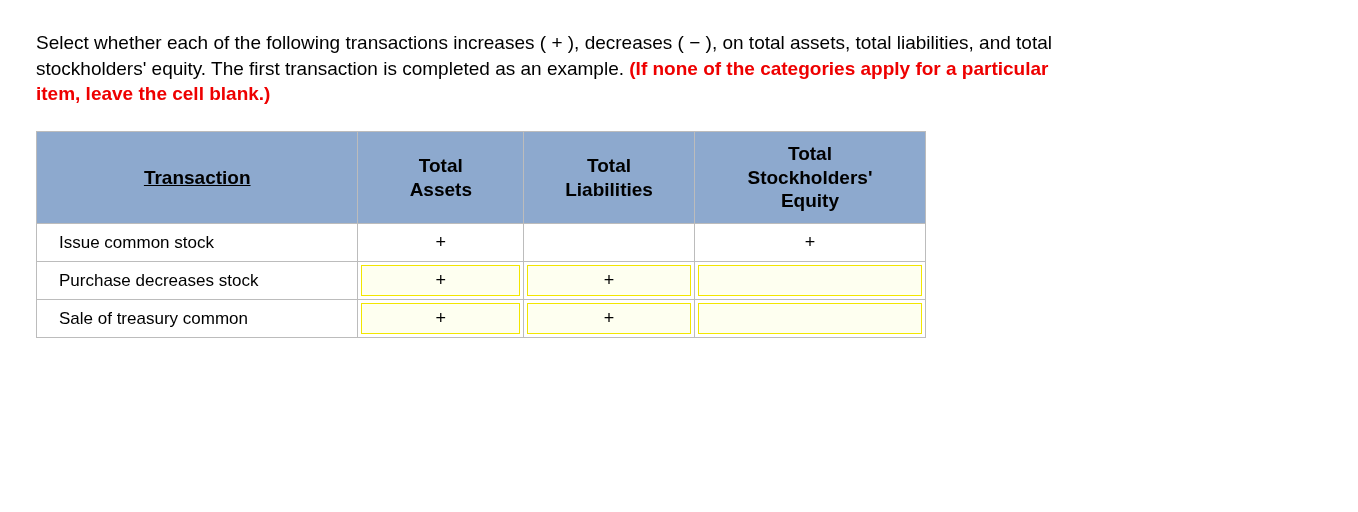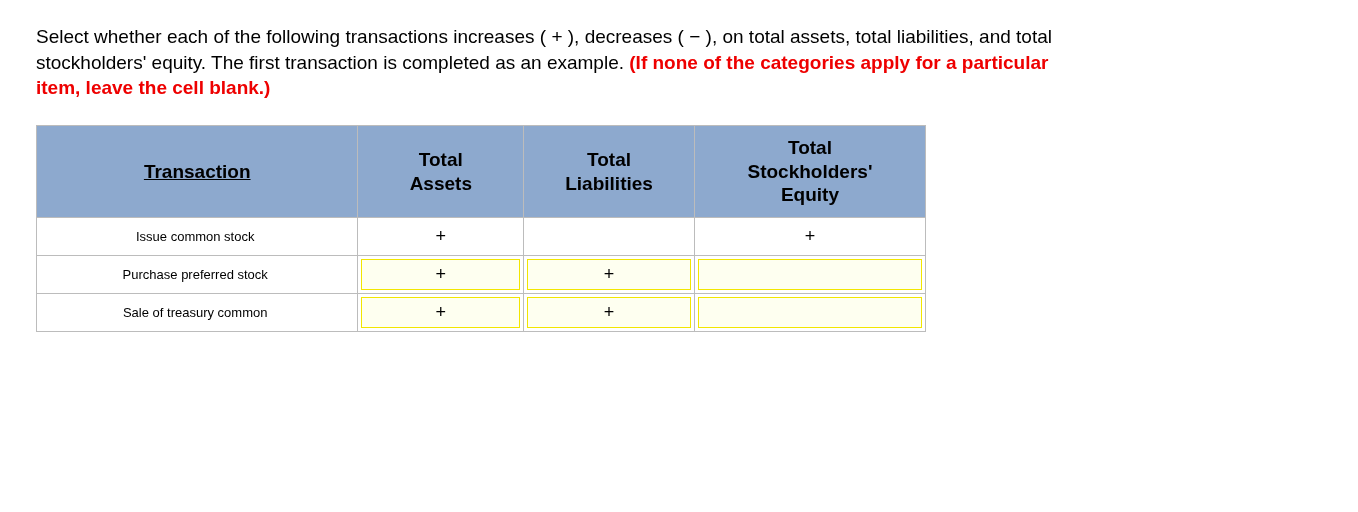--- a/index.html
+++ b/index.html
@@ -11,20 +11,21 @@
       font-family: Arial, Helvetica, sans-serif;
       font-size: 19px;
       color: #000;
       padding: 24px 36px;
       width: 1358px;
     }
     .instructions {
       margin-bottom: 24px;
       line-height: 1.35;
       max-width: 1050px;
+      margin-top: 6px;
     }
     .instructions .red {
       color: #ee0000;
       font-weight: bold;
     }
     table {
       border-collapse: collapse;
       width: 890px;
     }
     th, td {
@@ -41,23 +42,23 @@
       line-height: 1.25;
       padding-top: 10px;
       padding-bottom: 10px;
     }
     .col-transaction { width: 320px; text-decoration: underline; }
     .col-assets      { width: 165px; }
     .col-liab        { width: 170px; }
     .col-equity      { width: 230px; }
 
     td.label-cell {
-      text-align: center;
-      font-size: 13px;
-      padding-left: 6px;
+      text-align: left;
+      font-size: 17px;
+      padding-left: 22px;
       background: #fff;
     }
 
     td.value-cell {
       text-align: center;
       position: relative;
       height: 38px;
       font-size: 18px;
       background: #fff;
       padding: 0;
@@ -123,21 +124,21 @@
     </tr>
   </thead>
   <tbody id="table-body">
   <tr>
         <td class="label-cell">Issue common stock</td>
         <td class="value-cell">+</td>
         <td class="value-cell"></td>
         <td class="value-cell">+</td>
       </tr>
       <tr>
-        <td class="label-cell">Purchase preferred stock</td>
+        <td class="label-cell">Purchase decreases stock</td>
         <td class="value-cell">
           <div class="editable-yellow">+</div>
         </td>
         <td class="value-cell">
           <div class="editable-yellow">+</div>
         </td>
         <td class="value-cell">
           <div class="editable-yellow"></div>
         </td>
       </tr>

